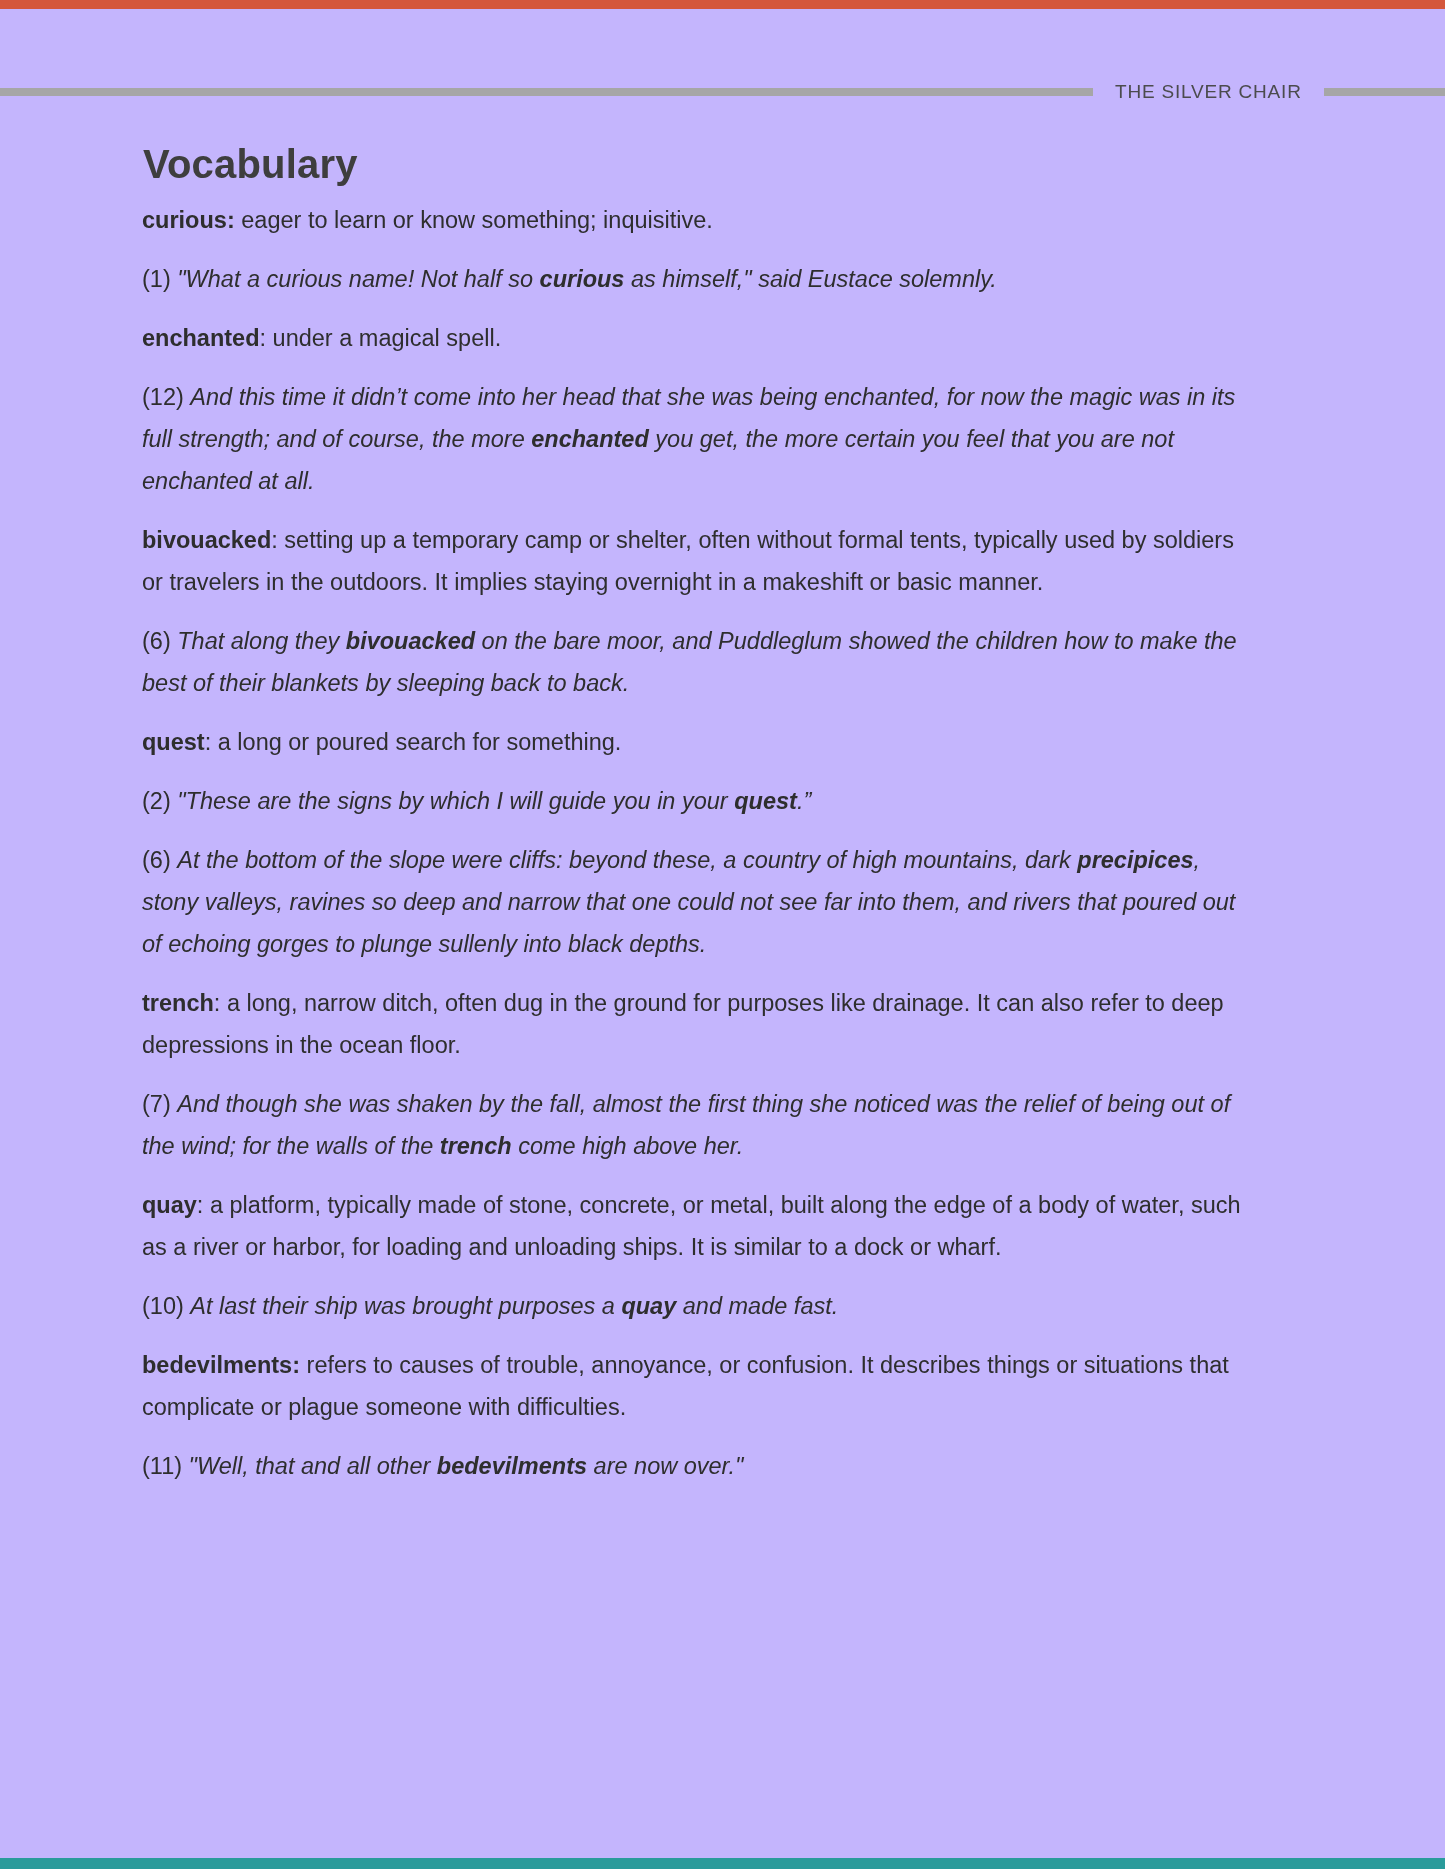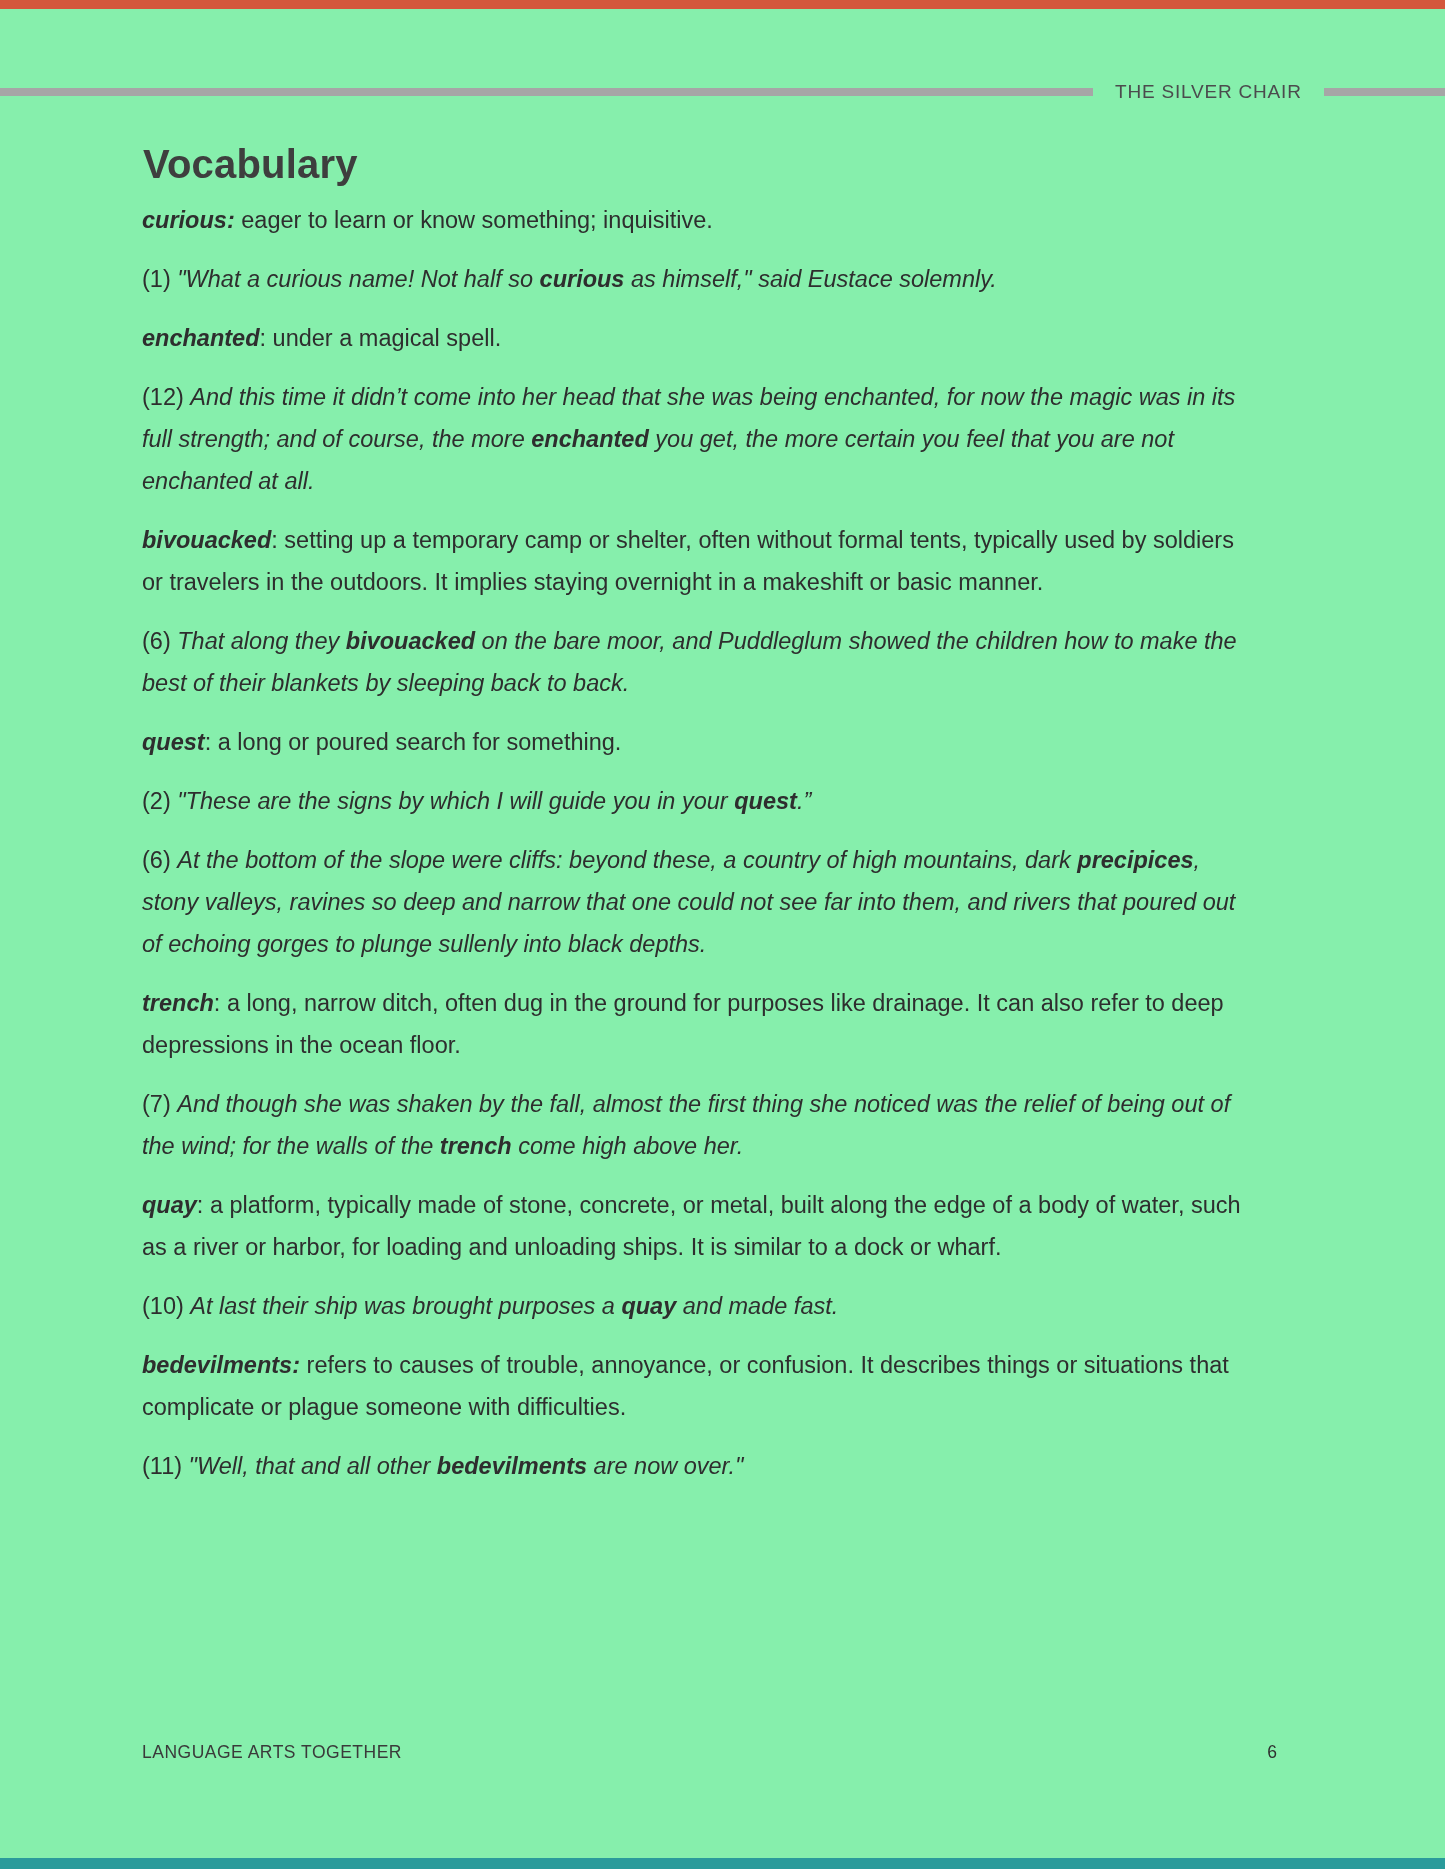--- a/index.html
+++ b/index.html
@@ -1,20 +1,20 @@
 <!DOCTYPE html>
 <html><head>
 <meta charset="utf-8">
 <style>
   html, body { margin: 0; padding: 0; background: #ffffff; }
   .page {
     position: relative;
     width: 1445px;
     height: 1869px;
-    background: #86efac;
+    background: #c4b5fd;
     font-family: "Liberation Sans", sans-serif;
     overflow: hidden;
   }
   .accent-bar {
     position: absolute;
     left: 0;
     right: 0;
     height: 9px;
   }
   .accent-bar.top { top: 0; }
@@ -56,21 +56,21 @@
     position: absolute;
     left: 142px;
     top: 199px;
     width: 1100px;
     font-size: 23.5px;
     line-height: 42px;
     color: #2e2e2e;
   }
   .para { margin: 0 0 17px 0; }
   .para:last-child { margin-bottom: 0; }
-  .seg-b { font-weight: 700; font-style: italic; }
+  .seg-b { font-weight: 700; }
   .seg-i { font-style: italic; }
 
   .footer {
     position: absolute;
     left: 142px;
     right: 168px;
     top: 1742px;
     display: flex;
     justify-content: space-between;
     align-items: baseline;
@@ -106,20 +106,16 @@
       <p class="para quote"><span>(2) </span><span class="seg-i">"These are the signs by which I will guide you in your </span><span class="seg-b seg-i">quest</span><span class="seg-i">.”</span></p>
       <p class="para quote"><span>(6) </span><span class="seg-i">At the bottom of the slope were cliffs: beyond these, a country of high mountains, dark </span><span class="seg-b seg-i">precipices</span><span class="seg-i">, stony valleys, ravines so deep and narrow that one could not see far into them, and rivers that poured out of echoing gorges to plunge sullenly into black depths.</span></p>
       <p class="para definition"><span class="seg-b">trench</span><span>: a long, narrow ditch, often dug in the ground for purposes like drainage. It can also refer to deep depressions in the ocean floor.</span></p>
       <p class="para quote"><span>(7) </span><span class="seg-i">And though she was shaken by the fall, almost the first thing she noticed was the relief of being out of the wind; for the walls of the </span><span class="seg-b seg-i">trench</span><span class="seg-i"> come high above her.</span></p>
       <p class="para definition"><span class="seg-b">quay</span><span>: a platform, typically made of stone, concrete, or metal, built along the edge of a body of water, such as a river or harbor, for loading and unloading ships. It is similar to a dock or wharf.</span></p>
       <p class="para quote"><span>(10) </span><span class="seg-i">At last their ship was brought purposes a </span><span class="seg-b seg-i">quay</span><span class="seg-i"> and made fast.</span></p>
       <p class="para definition"><span class="seg-b">bedevilments:</span><span> refers to causes of trouble, annoyance, or confusion. It describes things or situations that complicate or plague someone with difficulties.</span></p>
       <p class="para quote"><span>(11) </span><span class="seg-i">"Well, that and all other </span><span class="seg-b seg-i">bedevilments</span><span class="seg-i"> are now over."</span></p>
     </main>
 
-  <footer class="footer">
-    <span class="brand">LANGUAGE ARTS TOGETHER</span>
-    <span class="page-num">6</span>
-  </footer>
 
   <div class="accent-bar bottom" style="background: rgb(42, 155, 155);"></div>
 
 </div>
 
 </body></html>

